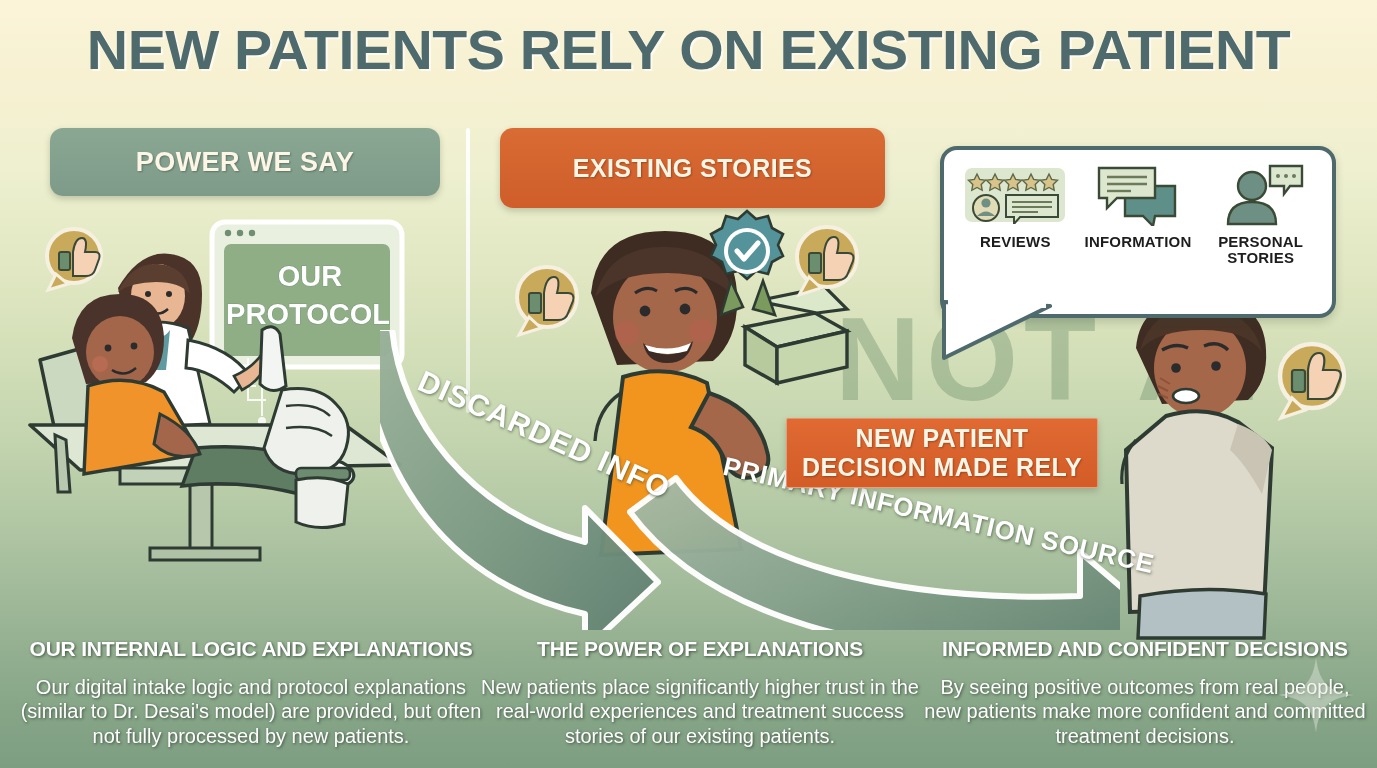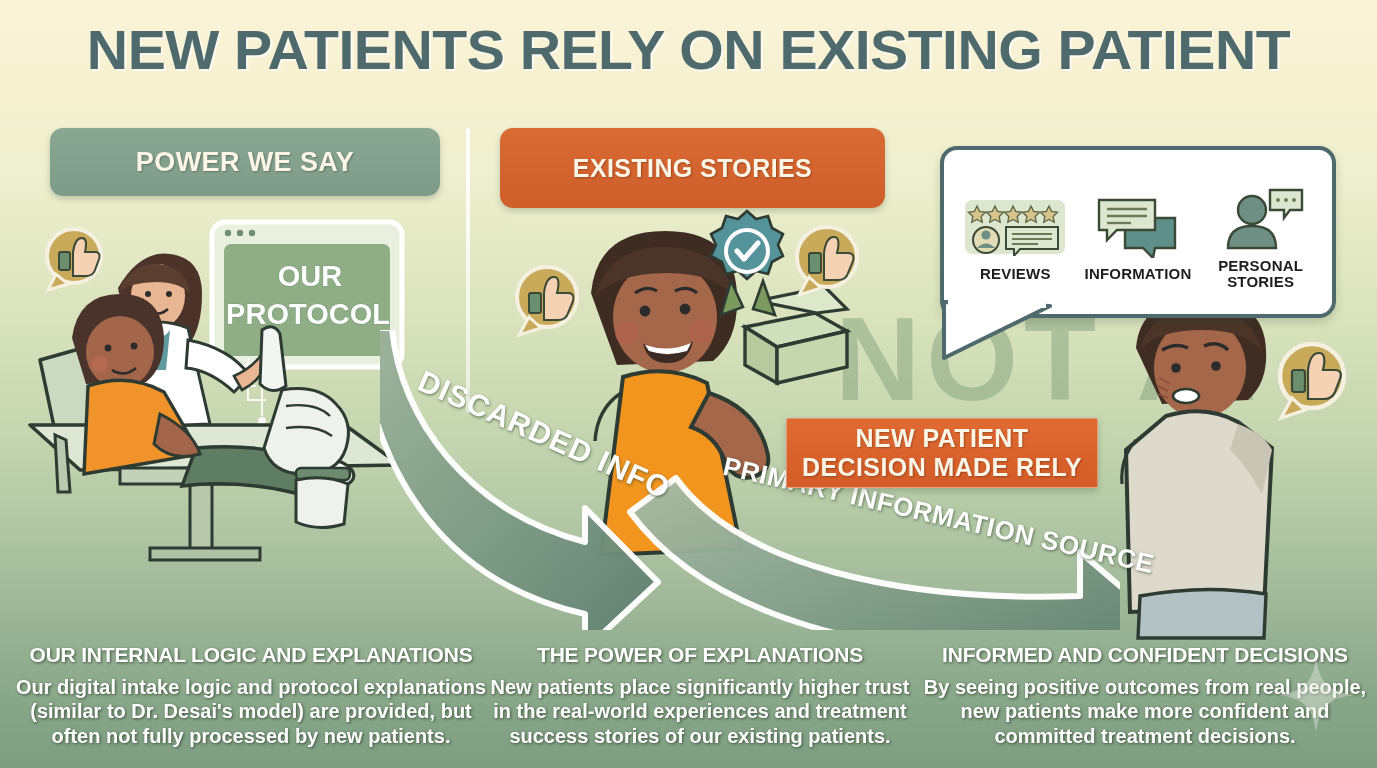--- a/index.html
+++ b/index.html
@@ -73,38 +73,38 @@
   .divider {
     position:absolute; left:466px; top:128px; width:4px; height:285px;
     background:linear-gradient(180deg,rgba(255,255,255,.95),rgba(255,255,255,.55));
     border-radius:3px;
   }
   
   #speech-bubble {
     position:absolute; left:940px; top:146px; width:396px; height:172px;
     background:#ffffff; border:4px solid #4e6a6d; border-radius:17px;
     box-shadow:0 4px 9px rgba(50,60,45,.2);
-    display:flex; justify-content:space-around; align-items:center;
+    display:flex; justify-content:space-around; align-items:flex-start;
     padding:14px 10px 0 10px;
   }
   .bub-item { width:120px; text-align:center; }
   .bub-icon { height:62px; display:flex; align-items:center; justify-content:center; }
   .bub-label {
     margin-top:8px; font-size:15px; font-weight:700; color:#1d1d1d;
     letter-spacing:.2px; line-height:1.05;
   }
   
   .caption {
     position:absolute; bottom:20px; text-align:center; color:#ffffff;
     text-shadow:1px 1px 3px rgba(40,55,40,.75);
   }
   .caption h3 {
-    font-size:21px; font-weight:800; letter-spacing:-0.2px; margin-bottom:8px;
-  }
-  .caption p { font-size:20px; line-height:1.22; font-weight:700; }
+    font-size:21px; font-weight:800; letter-spacing:-0.2px; margin-bottom:14px;
+  }
+  .caption p { font-size:20px; line-height:1.22; font-weight:400; }
   #caption-1 { left:8px;   width:486px; }
   #caption-2 { left:480px; width:440px; }
   #caption-3 { left:920px; width:450px; }
   
   .arrow-label {
     position:absolute; color:#ffffff; font-weight:800;
     text-shadow:1px 1px 3px rgba(40,60,40,.6);
     white-space:nowrap;
   }
   #label-discarded { left:408px; top:418px; font-size:30px; transform:rotate(24deg); letter-spacing:1px; }

